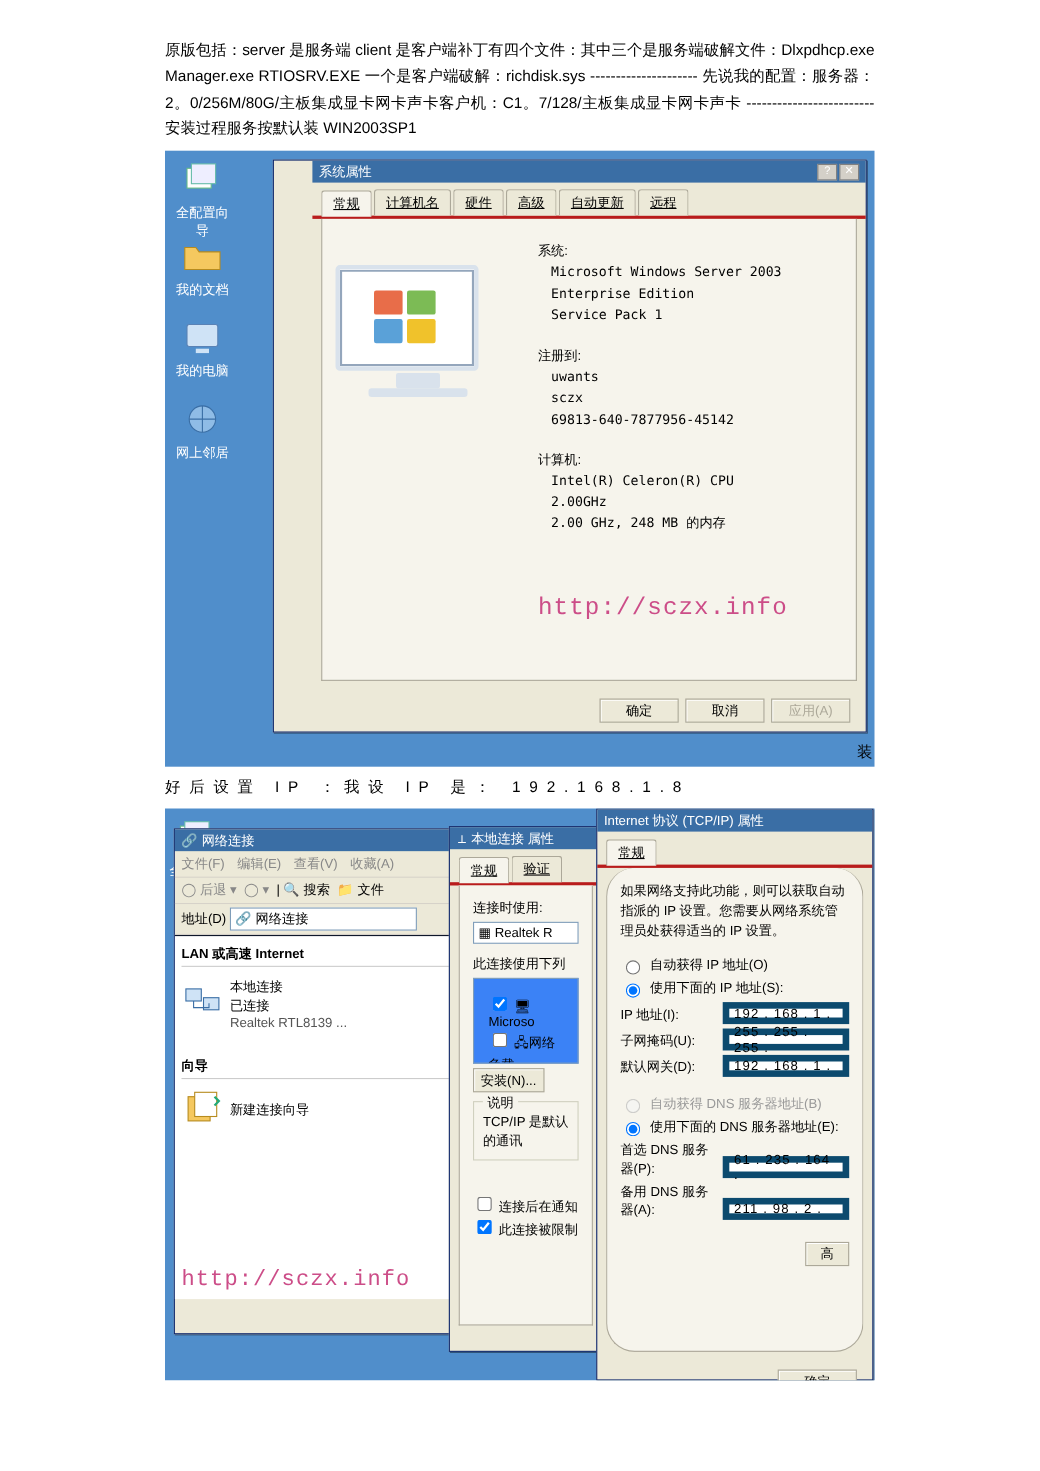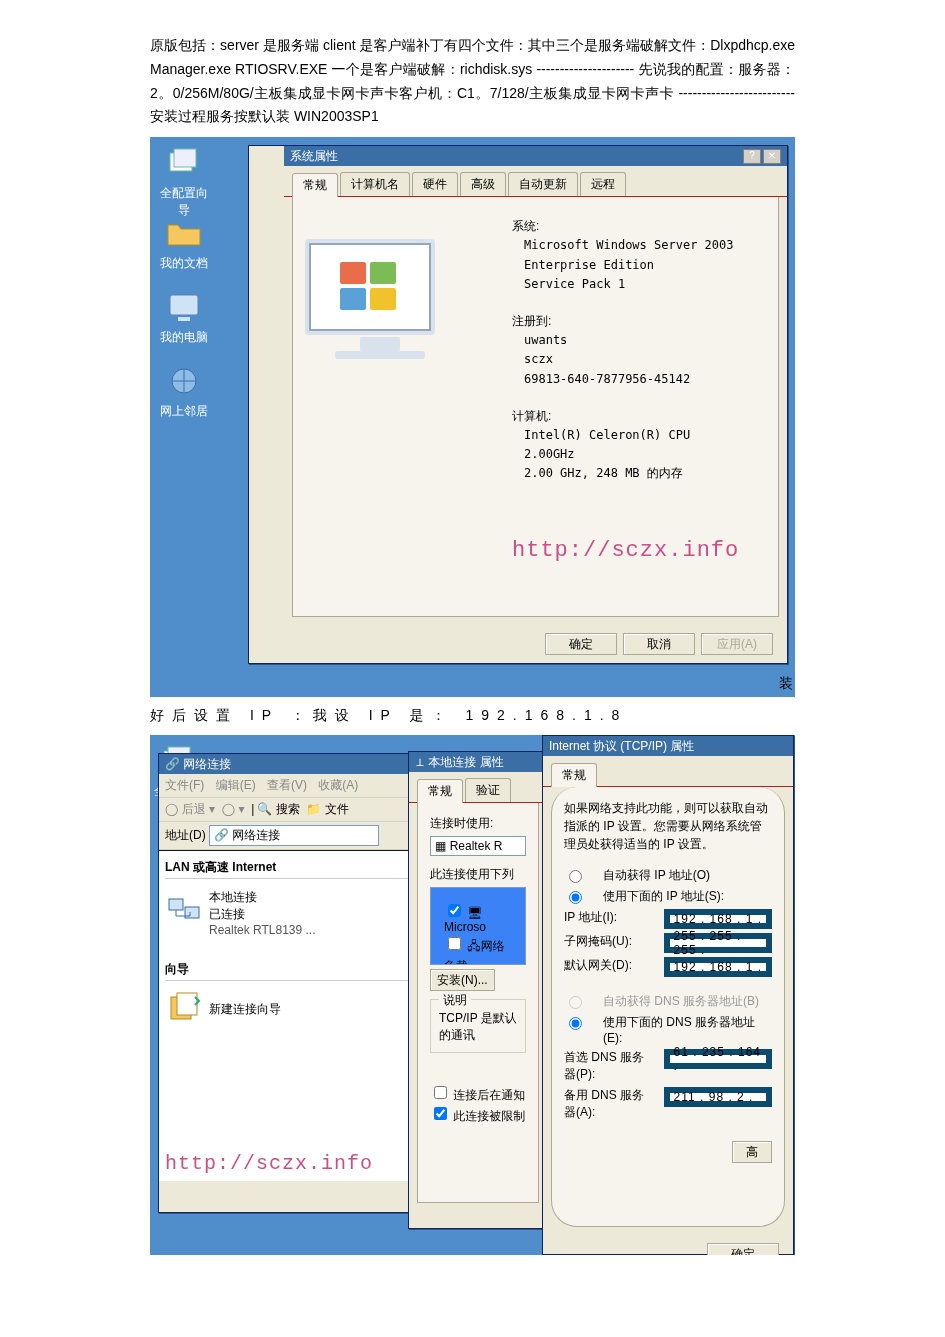--- a/index.html
+++ b/index.html
@@ -60,21 +60,22 @@
     background: #d4d0c8;
     border: 1px solid #808080;
     font-size: 10px; line-height: 12px;
     text-align: center;
     font-family: Marlett, sans-serif;
   }
   .tabs {
     display: flex;
     gap: 2px;
     padding: 6px 8px 0 8px;
-    border-bottom: 1px solid #b91c1c;
+    border-bottom: 3px solid #b91c1c;
+    text-decoration: underline;
   }
   .tab {
     padding: 3px 10px;
     border: 1px solid #aca899;
     border-bottom: none;
     background: #ece9d8;
     border-radius: 3px 3px 0 0;
     color: #000;
     font-size: 12px;
     cursor: default;
@@ -121,22 +122,22 @@
   }
   .groupbox > .legend {
     position: absolute;
     top: -8px; left: 8px;
     background: #f6f4ec;
     padding: 0 4px;
     font-size: 12px;
   }
   .field-row {
     display: flex;
-    align-items: flex-start;
-    gap: 18px;
+    align-items: flex-end;
+    gap: 6px;
     margin: 4px 0;
     font-size: 12px;
   }
   .field-row label { width: 120px; }
   .ipbox {
     width: 150px; height: 20px;
     border: 6px solid #0c4a6e;
     background: #fff;
     font-family: Tahoma, sans-serif;
     padding: 1px 4px;
@@ -257,21 +258,21 @@
       </div>
     </div>
     <div class="tabs">
       <div class="tab active">常规</div>
       <div class="tab">计算机名</div>
       <div class="tab">硬件</div>
       <div class="tab">高级</div>
       <div class="tab">自动更新</div>
       <div class="tab">远程</div>
     </div>
-    <div class="panel" style="min-height:420px;display:flex;gap:27px;justify-content:center;">
+    <div class="panel" style="min-height:420px;display:flex;gap:4px;justify-content:center;">
       <div style="width:180px;padding-top:30px;">
         <div class="monitor">
           <div class="screen">
               <div class="winflag">
                 <span class="wf-r"></span>
                 <span class="wf-g"></span>
                 <span class="wf-b"></span>
                 <span class="wf-y"></span>
               </div>
             </div>

